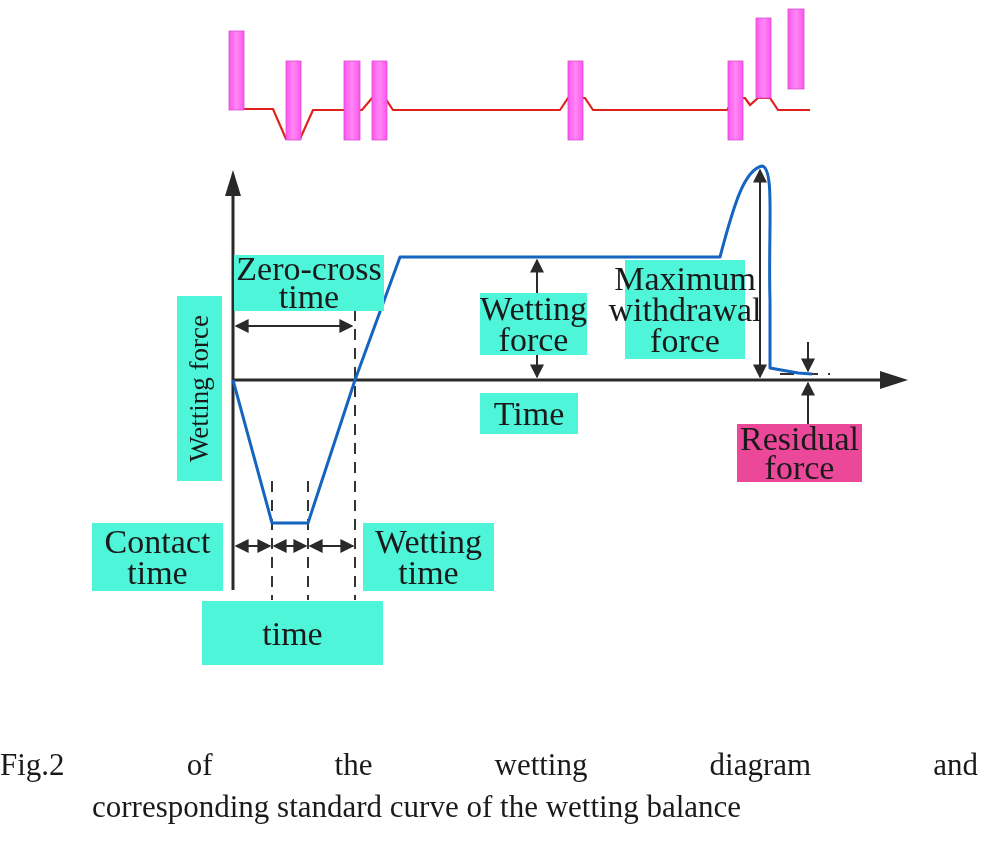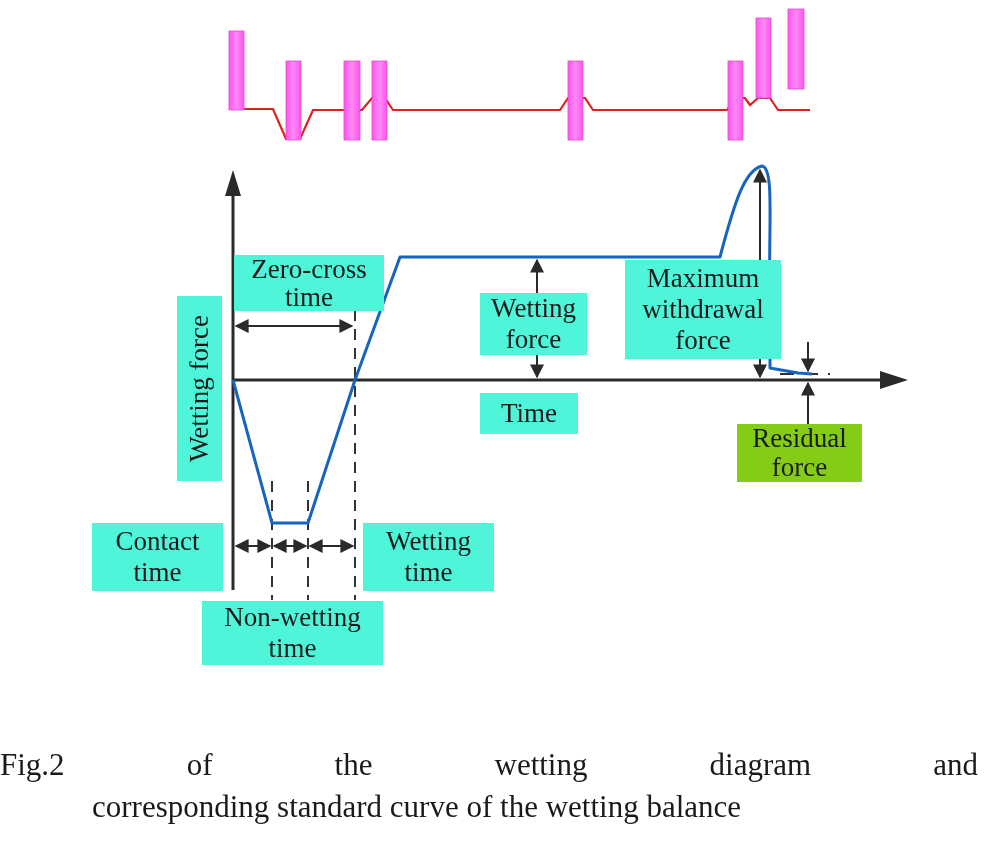--- a/index.html
+++ b/index.html
@@ -1,18 +1,18 @@
 <!DOCTYPE html>
 <html><head>
   <meta charset="utf-8">
   <style>
     html, body { margin: 0; padding: 0; background: #ffffff; }
     body { width: 1002px; height: 844px; position: relative; overflow: hidden; font-family: "Liberation Serif", "DejaVu Serif", serif; }
     #diagram { position: absolute; left: 0; top: 0; width: 1002px; height: 720px; }
-    .lbl { position: absolute; background: #4ef5d9; color: #1a1a1a; font-size: 27px; line-height: 31px; text-align: left; display: flex; flex-direction: column; justify-content: center; align-items: center; }
+    .lbl { position: absolute; background: #4ef5d9; color: #1a1a1a; font-size: 34px; line-height: 31px; text-align: left; display: flex; flex-direction: column; justify-content: center; align-items: center; }
     .lbl span { display: block; white-space: nowrap; }
     .vert { position: absolute; background: #4ef5d9; color: #1a1a1a; font-size: 27px; display: flex; align-items: center; justify-content: center; }
     .vert span { display: block; transform: rotate(-90deg); white-space: nowrap; }
     .caption { position: absolute; left: 0; top: 745px; width: 1002px; font-size: 31px; color: #1a1a1a; line-height: 40px; }
     .cap-line1 { position: absolute; left: 0; top: 0; width: 978px; display: flex; justify-content: space-between; }
     .cap-line2 { position: absolute; left: 92px; top: 42px; white-space: nowrap; }
   </style>
 </head>
 <body>
 
@@ -79,43 +79,42 @@
 
 <div class="lbl" style="left: 480px; top: 293px; width: 107px; height: 62px; background: rgb(78, 245, 217);">
   <span>Wetting</span>
   <span>force</span>
 </div>
 
 <div class="lbl" style="left: 480px; top: 393px; width: 98px; height: 41px; background: rgb(78, 245, 217);">
   <span>Time</span>
 </div>
 
-<div class="lbl" style="left: 625px; top: 260px; width: 156px; height: 99px; background: rgb(78, 245, 217);">
+<div class="lbl" style="left: 625px; top: 260px; width: 120px; height: 99px; background: rgb(78, 245, 217);">
   <span>Maximum</span>
   <span>withdrawal</span>
   <span>force</span>
 </div>
 
-<div class="lbl" style="left: 737px; top: 424px; width: 125px; height: 58px; line-height: 29px; background: #84cc16;">
+<div class="lbl" style="left: 737px; top: 424px; width: 125px; height: 58px; line-height: 29px; background: #ec4899;">
   <span>Residual</span>
   <span>force</span>
 </div>
 
 <div class="lbl" style="left: 92px; top: 523px; width: 131px; height: 68px; background: rgb(78, 245, 217);">
   <span>Contact</span>
   <span>time</span>
 </div>
 
 <div class="lbl" style="left: 363px; top: 523px; width: 131px; height: 68px; background: rgb(78, 245, 217);">
   <span>Wetting</span>
   <span>time</span>
 </div>
 
 <div class="lbl" style="left: 202px; top: 601px; width: 181px; height: 64px; background: rgb(78, 245, 217);">
-  <span>Non-wetting</span>
   <span>time</span>
 </div>
 
 <div class="caption">
   <div class="cap-line1">
     <span>Fig.2</span>
     <span>of</span>
     <span>the</span>
     <span>wetting</span>
     <span>diagram</span>

